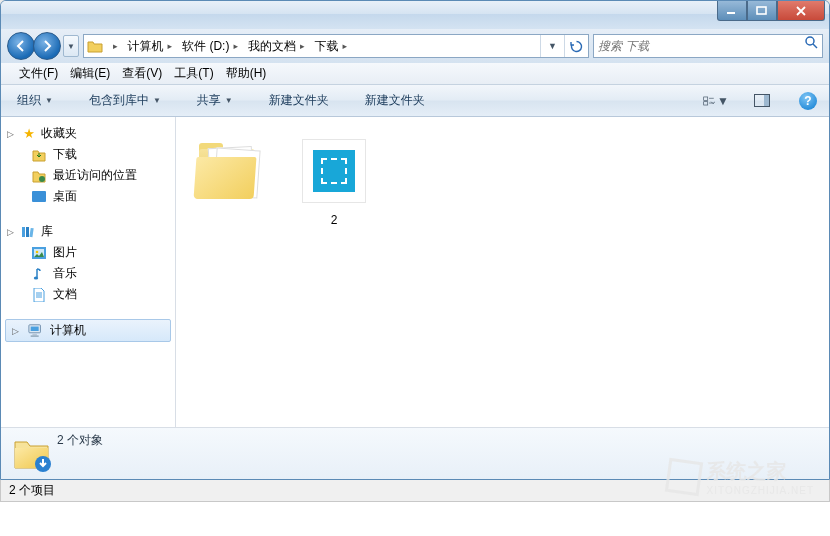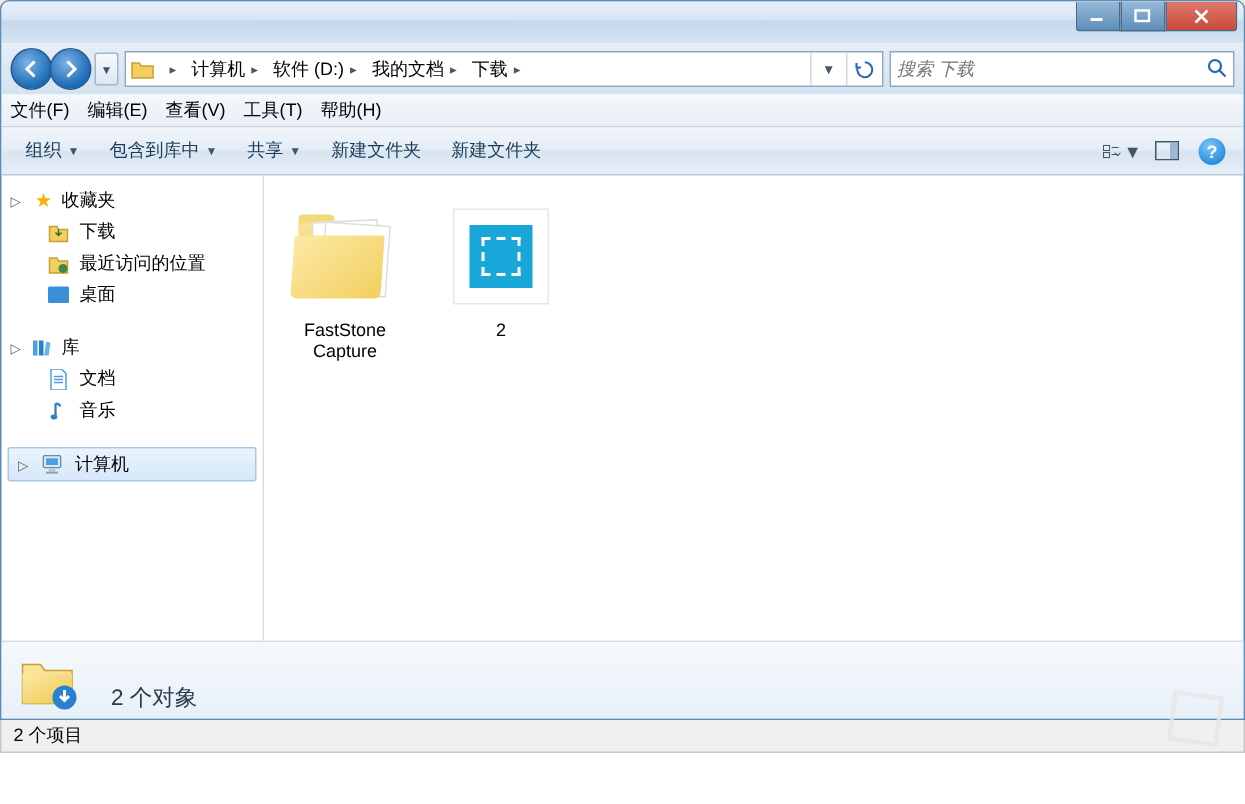--- a/index.html
+++ b/index.html
@@ -21,30 +21,30 @@
 .nav-btns { display: flex; align-items: center; }
 .circ { width: 28px; height: 28px; border-radius: 50%; background: radial-gradient(circle at 40% 35%, #7bb3e6, #1a6ab5 70%); border: 1px solid #2a5a8a; display: flex; align-items: center; justify-content: center; color: #fff; font-size: 14px; }
 .circ + .circ { margin-left: -2px; }
 .nav-drop { width: 16px; height: 22px; border: 1px solid #9fb8d0; background: linear-gradient(#f5f9fd,#dce8f4); border-radius: 2px; display: flex; align-items: center; justify-content: center; font-size: 8px; color: #456; margin-left:2px;}
 .address { flex: 1; height: 24px; background: #fff; border: 1px solid #8ba7c4; display: flex; align-items: center; font-size: 12px; }
 .addr-ico { width: 22px; display: flex; align-items: center; justify-content: center; }
 .crumb { display: flex; align-items: center; height: 100%; padding: 0 3px; cursor: default; }
 .crumb .tri { font-size: 9px; color: #555; padding: 0 4px; }
 .addr-tools { display: flex; margin-left: auto; }
 .addr-tool { width: 24px; height: 22px; border-left: 1px solid #cdd9e6; display: flex; align-items: center; justify-content: center; font-size: 9px; color: #456; }
-.search { width: 230px; height: 24px; background: #fff; border: 1px solid #8ba7c4; display: flex; align-items: center; padding: 0 4px; }
+.search { width: 230px; height: 24px; background: #fff; border: 1px solid #8ba7c4; display: flex; padding: 0 4px; }
 .search input { flex: 1; border: none; outline: none; font-size: 12px; font-style: italic; color: #888; }
 .search .mag { color: #2a6ab5; font-size: 13px; }
 
 
-.menubar { height: 22px; background: linear-gradient(#f5f8fc,#e8eef5); border-bottom: 1px solid #c5d2e0; display: flex; align-items: center; padding: 0 0; font-size: 12px; }
+.menubar { height: 22px; background: linear-gradient(#f5f8fc,#e8eef5); border-bottom: 1px solid #c5d2e0; display: flex; align-items: center; padding: 0 12px; font-size: 12px; }
 .menu-item { padding: 2px 6px; cursor: default; }
 
 
-.toolbar { height: 32px; background: linear-gradient(#f2f6fb,#e3ecf5 48%,#d8e4f0 52%,#e5eef7); border-bottom: 1px solid #b8c8da; display: flex; align-items: center; padding: 0 8px; font-size: 12px; gap: 4px; }
+.toolbar { height: 32px; background: linear-gradient(#f2f6fb,#e3ecf5 48%,#d8e4f0 52%,#e5eef7); border-bottom: 1px solid #b8c8da; display: flex; align-items: center; padding: 0 8px; font-size: 12px; gap: 20px; }
 .tool { padding: 3px 8px; display: flex; align-items: center; cursor: default; color: #1a3a5a; }
 .tool .dd { font-size: 8px; margin-left: 4px; color: #456; }
 .tool-spacer { flex: 1; }
 .tool-icon { width: 26px; height: 22px; display: flex; align-items: center; justify-content: center; color: #456; }
 .help-ico { width: 18px; height: 18px; border-radius: 50%; background: radial-gradient(circle at 40% 30%,#7ec5f5,#0a7ad0); color: #fff; display: flex; align-items: center; justify-content: center; font-size: 12px; font-weight: bold; }
 
 
 .body { flex: 1; display: flex; overflow: hidden; }
 .sidebar { width: 175px; border-right: 1px solid #d8dee6; overflow-y: auto; padding: 6px 0; font-size: 12px; position: relative; }
 .sb-group { margin-bottom: 14px; }
@@ -74,21 +74,21 @@
 .folder-tab { position: absolute; left: 4px; top: 0; width: 24px; height: 10px; background: #f2d97a; border-radius: 3px 3px 0 0; }
 .folder-page { position: absolute; left: 14px; top: 4px; width: 44px; height: 48px; background: #fff; border: 1px solid #ddd; transform: rotate(-3deg); }
 .folder-page2 { position: absolute; left: 20px; top: 6px; width: 44px; height: 48px; background: #fff; border: 1px solid #ddd; transform: rotate(4deg); }
 .folder-front { position: absolute; left: 0; top: 14px; width: 60px; height: 42px; background: linear-gradient(140deg,#fce9a5,#f2cf5e); border-radius: 2px 2px 4px 4px; transform: skewX(-4deg); }
 .file-ico { width: 64px; height: 64px; background: #fff; border: 1px solid #e6e6e6; display: flex; align-items: center; justify-content: center; }
 .file-inner { width: 42px; height: 42px; background: #18a7d8; position: relative; }
 .file-inner::before { content:""; position:absolute; left:8px; top:8px; right:8px; bottom:8px; border:2px dashed #fff; }
 .item-label { line-height: 14px; word-break: break-word; }
 
 
-.details { height: 52px; border-top: 1px solid #d8dee6; background: linear-gradient(#f5f9fd,#e8f0f8); display: flex; align-items: flex-end; padding: 4px 10px; gap: 21px; font-size: 15px; }
+.details { height: 52px; border-top: 1px solid #d8dee6; background: linear-gradient(#f5f9fd,#e8f0f8); display: flex; align-items: flex-start; padding: 4px 10px; gap: 4px; font-size: 12px; }
 .det-ico { width: 42px; height: 42px; position: relative; }
 .det-text { color: #2a3a4a; }
 
 
 .statusbar { width: 830px; height: 22px; background: #f0f0f0; border: 1px solid #c8c8c8; border-top: none; font-size: 12px; padding: 2px 8px; display: flex; align-items: center; }
 
 .watermark { position: absolute; right: 16px; bottom: 40px; display: flex; align-items: center; gap: 6px; color: rgba(230,230,230,.85); font-size: 20px; font-weight: bold; pointer-events: none; }
 .watermark .hex { width: 34px; height: 34px; border: 3px solid rgba(230,230,230,.8); transform: rotate(8deg); }
 .watermark .sub { font-size: 10px; font-weight: normal; letter-spacing: 1px; display:block; }
 </style>
@@ -269,37 +269,48 @@
             <span class="ico lib">
             <svg width="16" height="14" viewBox="0 0 16 14">
                 <rect x="1" y="2" width="3" height="10" fill="#4aa0e0"></rect>
                 <rect x="5" y="2" width="3" height="10" fill="#2a80c5"></rect>
                 <rect x="9" y="3" width="3" height="9" fill="#6ab5e8" transform="rotate(8 10 8)"></rect>
               </svg>
           </span>
           <span>库</span>
         </div>
         <div class="sb-item">
-          <span class="ico doc">
-            <svg width="12" height="14" viewBox="0 0 12 14">
-                <path d="M1 0h7l3 3v11H1z" fill="#fff" stroke="#4aa0e0"></path>
-                <path d="M3 5h6M3 7h6M3 9h6" stroke="#4aa0e0"></path>
-              </svg>
-          </span>
-          <span>文档</span>
+          <span class="ico pic">
+            <svg width="14" height="12" viewBox="0 0 14 12">
+                <rect x="0" y="0" width="14" height="12" fill="#4aa0e0"></rect>
+                <rect x="2" y="2" width="10" height="8" fill="#cfe8f8"></rect>
+                <circle cx="5" cy="5" r="1.3" fill="#f5c400"></circle>
+                <path d="M2 10l3-3 2 2 3-4 2 5z" fill="#3a8a4a"></path>
+              </svg>
+          </span>
+          <span>图片</span>
         </div>
         <div class="sb-item">
           <span class="ico mus">
             <svg width="12" height="14" viewBox="0 0 12 14">
                 <path d="M4 2v8" stroke="#2a80c5" stroke-width="1.5"></path>
                 <ellipse cx="3" cy="11" rx="2.2" ry="1.6" fill="#2a80c5"></ellipse>
                 <path d="M4 2c2 0 3 1 3 2" stroke="#2a80c5" stroke-width="1.5" fill="none"></path>
               </svg>
           </span>
           <span>音乐</span>
+        </div>
+        <div class="sb-item">
+          <span class="ico doc">
+            <svg width="12" height="14" viewBox="0 0 12 14">
+                <path d="M1 0h7l3 3v11H1z" fill="#fff" stroke="#4aa0e0"></path>
+                <path d="M3 5h6M3 7h6M3 9h6" stroke="#4aa0e0"></path>
+              </svg>
+          </span>
+          <span>文档</span>
         </div>
       </div>
 
       <div class="sb-group">
         <div class="sb-head sb-item selected" style="padding-left:6px">
           <span class="tri2">▷</span>
             <span class="ico">
             <svg class="comp" viewBox="0 0 18 16">
                 <rect x="1" y="1" width="13" height="9" rx="1" fill="#dce8f2" stroke="#6a8aa8"></rect>
                 <rect x="3" y="3" width="9" height="5" fill="#4aa0e0"></rect>
@@ -317,21 +328,20 @@
       <div class="item">
         <div class="thumb">
           <div class="folder-ico">
             <div class="folder-tab"></div>
               <div class="folder-back"></div>
             <div class="folder-page"></div>
               <div class="folder-page2"></div>
             <div class="folder-front"></div>
           </div>
         </div>
-        <div class="item-label">FastStone Capture</div>
       </div>
       <div class="item">
         <div class="thumb">
           <div class="file-ico">
               <div class="file-inner"></div>
             </div>
         </div>
         <div class="item-label">2</div>
       </div>
     </div>
@@ -356,13 +366,17 @@
   </div>
 
 </div>
 
 <div class="statusbar">
   <span>2 个项目</span>
 </div>
 
 <div class="watermark">
   <div class="hex"></div>
+  <div>
+    <span>系统之家</span>
+    <span class="sub">XITONGZHIJIA.NET</span>
+  </div>
 </div>
 
 </body></html>

